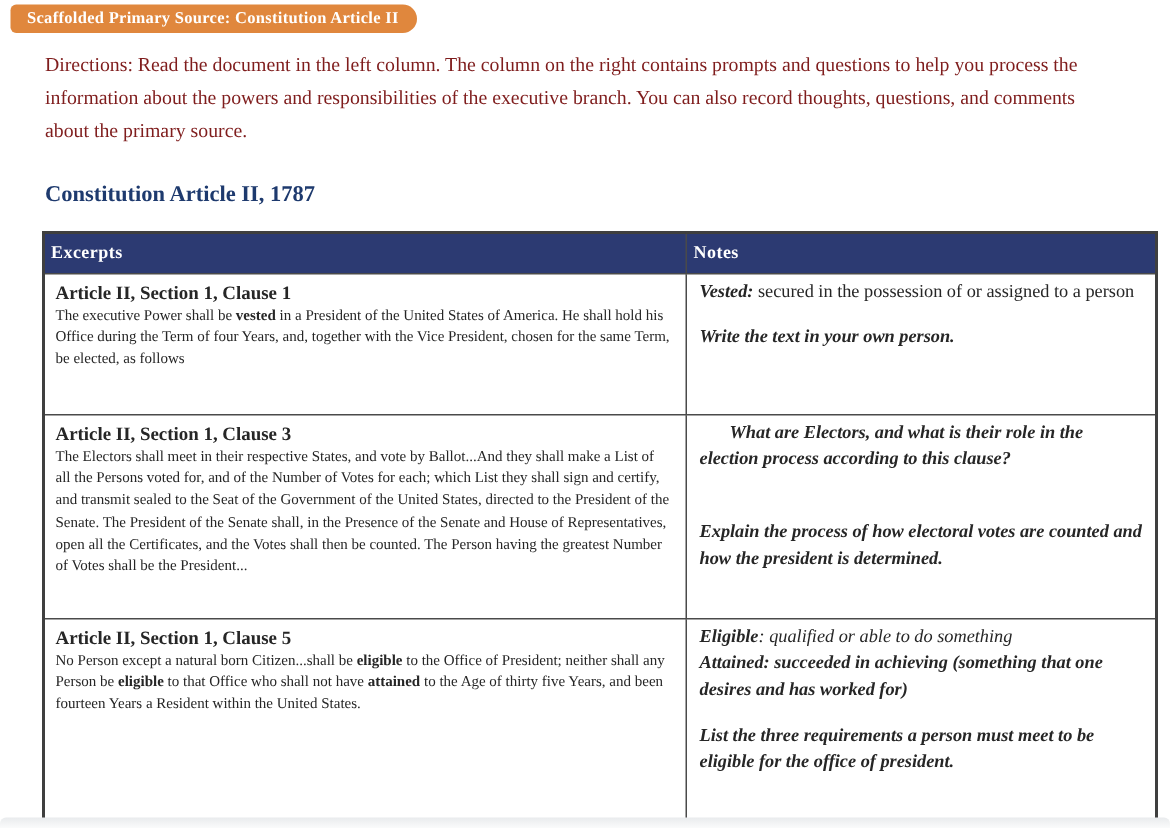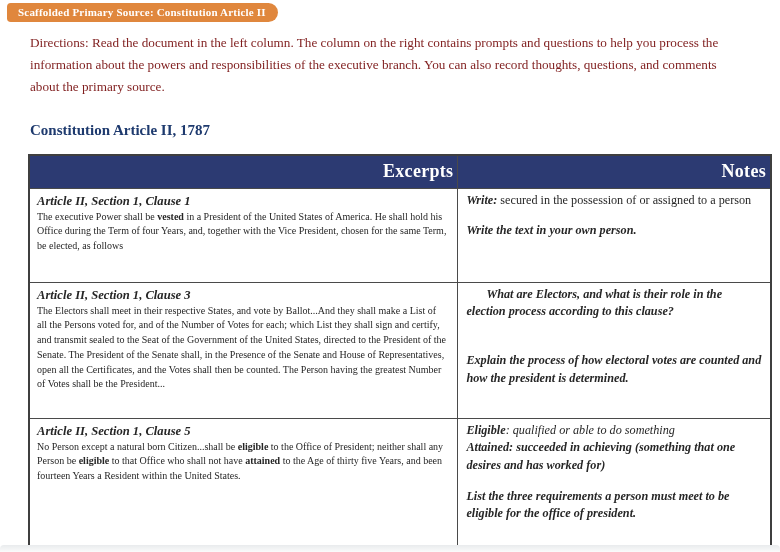--- a/index.html
+++ b/index.html
@@ -46,36 +46,35 @@
     table-layout: fixed;
     border: 2px solid var(--border_dark, #3F3F3F);
   }
   #doc-table th, #doc-table td {
     border: 1px solid #4A4A4A;
     vertical-align: top;
   }
   #doc-table thead th {
     background: var(--table_header_bg, #2C3A72);
     color: var(--table_header_text, #fff);
-    font-size: 18px;
+    font-size: 12px;
     font-weight: bold;
     padding: 5px 4px 6px 4px;
-    text-align: right;
+    text-align: left;
     letter-spacing: 0.3px;
   }
   #doc-table tbody tr:nth-child(1) { height: 94px; }
   #doc-table tbody tr:nth-child(2) { height: 136px; }
   #doc-table tbody tr:nth-child(3) { height: 141px; }
 
   .excerpt-cell { padding: 3px 10px 4px 7px; }
   .notes-cell   { padding: 3px 8px 4px 8px; }
 
   .clause-title {
     font-weight: bold;
-    font-style: italic;
     font-size: 12.6px;
     line-height: 1.45;
   }
   .excerpt-text {
     font-size: 10px;
     line-height: 1.47;
   }
   .note-para {
     font-size: 12.2px;
     line-height: 1.45;
@@ -113,21 +112,21 @@
       <th>Notes</th>
     </tr>
   </thead>
   <tbody>
   <tr>
     <td class="excerpt-cell">
       <div class="clause-title">Article II, Section 1, Clause 1</div>
       <div class="excerpt-text">The executive Power shall be <span style="font-weight: bold;">vested</span> in a President of the United States of America. He shall hold his Office during the Term of four Years, and, together with the Vice President, chosen for the same Term, be elected, as follows</div>
     </td>
     <td class="notes-cell">
-          <div class="note-para"><span style="font-weight: bold; font-style: italic;">Write:</span> secured in the possession of or assigned to a person</div>
+          <div class="note-para"><span style="font-weight: bold; font-style: italic;">Vested:</span> secured in the possession of or assigned to a person</div>
           <div class="note-para gap-sm"><span style="font-weight: bold; font-style: italic;">Write the text in your own person.</span></div>
         </td>
   </tr>
 
   <tr>
     <td class="excerpt-cell">
       <div class="clause-title">Article II, Section 1, Clause 3</div>
       <div class="excerpt-text">The Electors shall meet in their respective States, and vote by Ballot...And they shall make a List of all the Persons voted for, and of the Number of Votes for each; which List they shall sign and certify, and transmit sealed to the Seat of the Government of the United States, directed to the President of the Senate. The President of the Senate shall, in the Presence of the Senate and House of Representatives, open all the Certificates, and the Votes shall then be counted. The Person having the greatest Number of Votes shall be the President...</div>
     </td>
     <td class="notes-cell">

